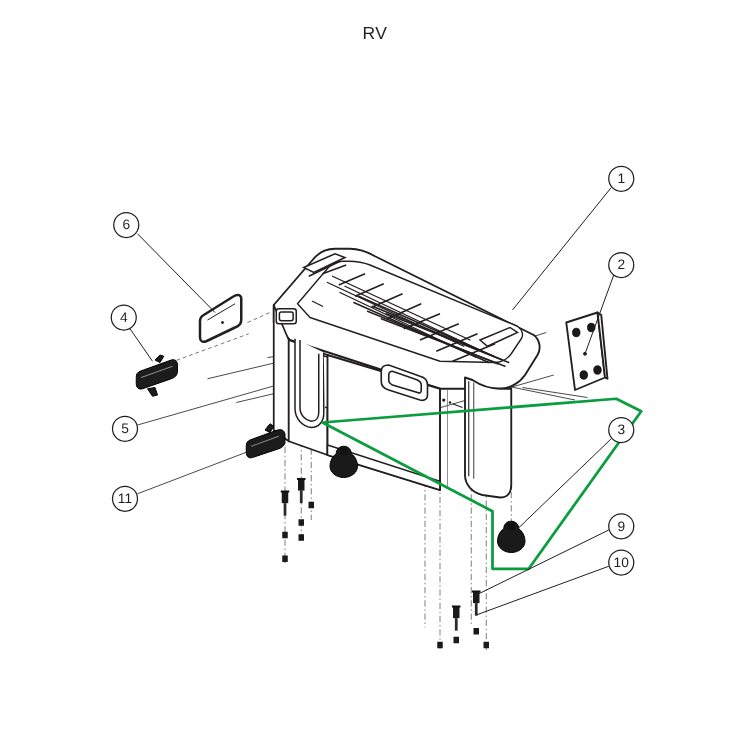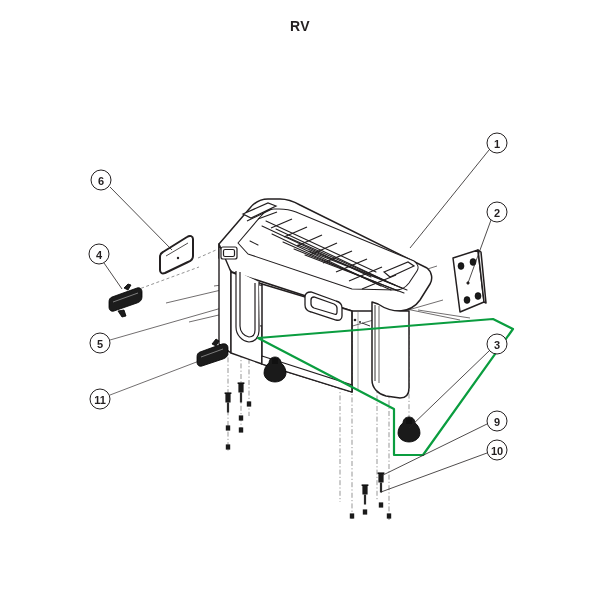--- a/index.html
+++ b/index.html
@@ -13,21 +13,20 @@
     font-family: "Liberation Sans", sans-serif;
     overflow: hidden;
     position: relative;
   }
   #diagram-root {
     position: absolute;
     left: 0;
     top: 0;
     width: 545px;
     height: 600px;
-    font-weight: bold;
   }
   .title-text {
     position: absolute;
     left: 0;
     top: 18px;
     width: 600px;
     text-align: center;
     font-size: 14px;
     color: #231f20;
     font-family: "Liberation Sans", sans-serif;

